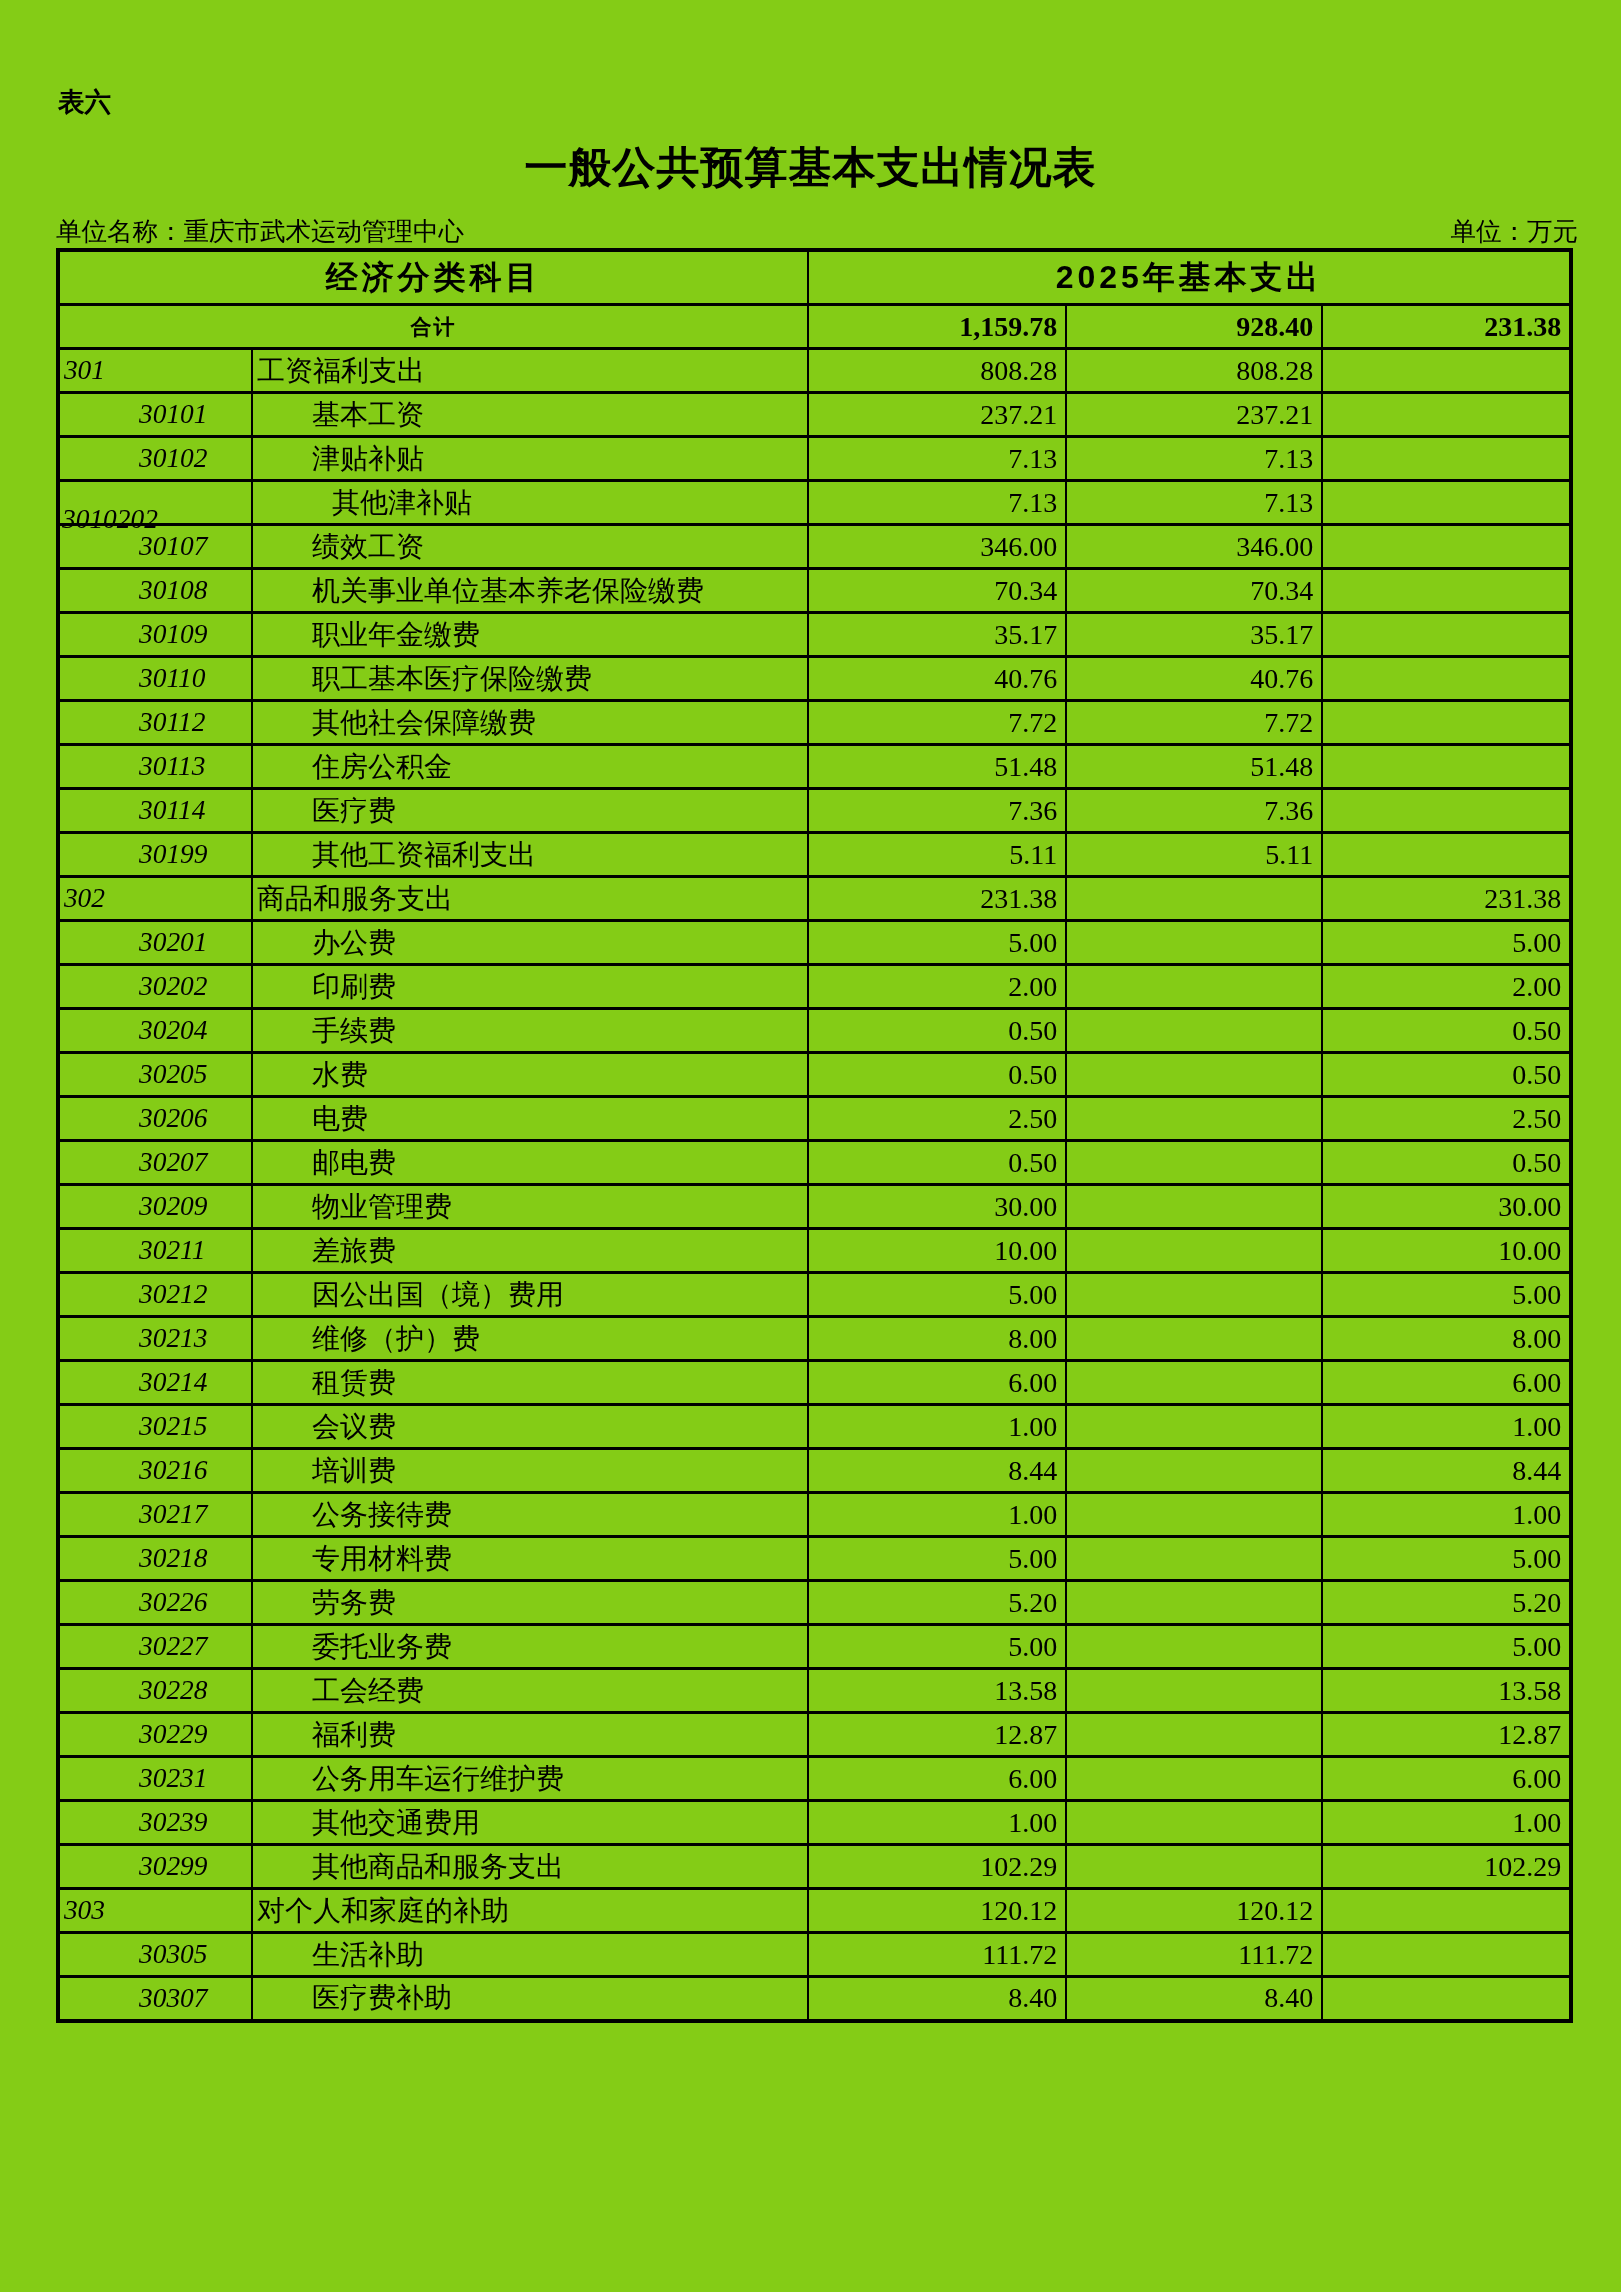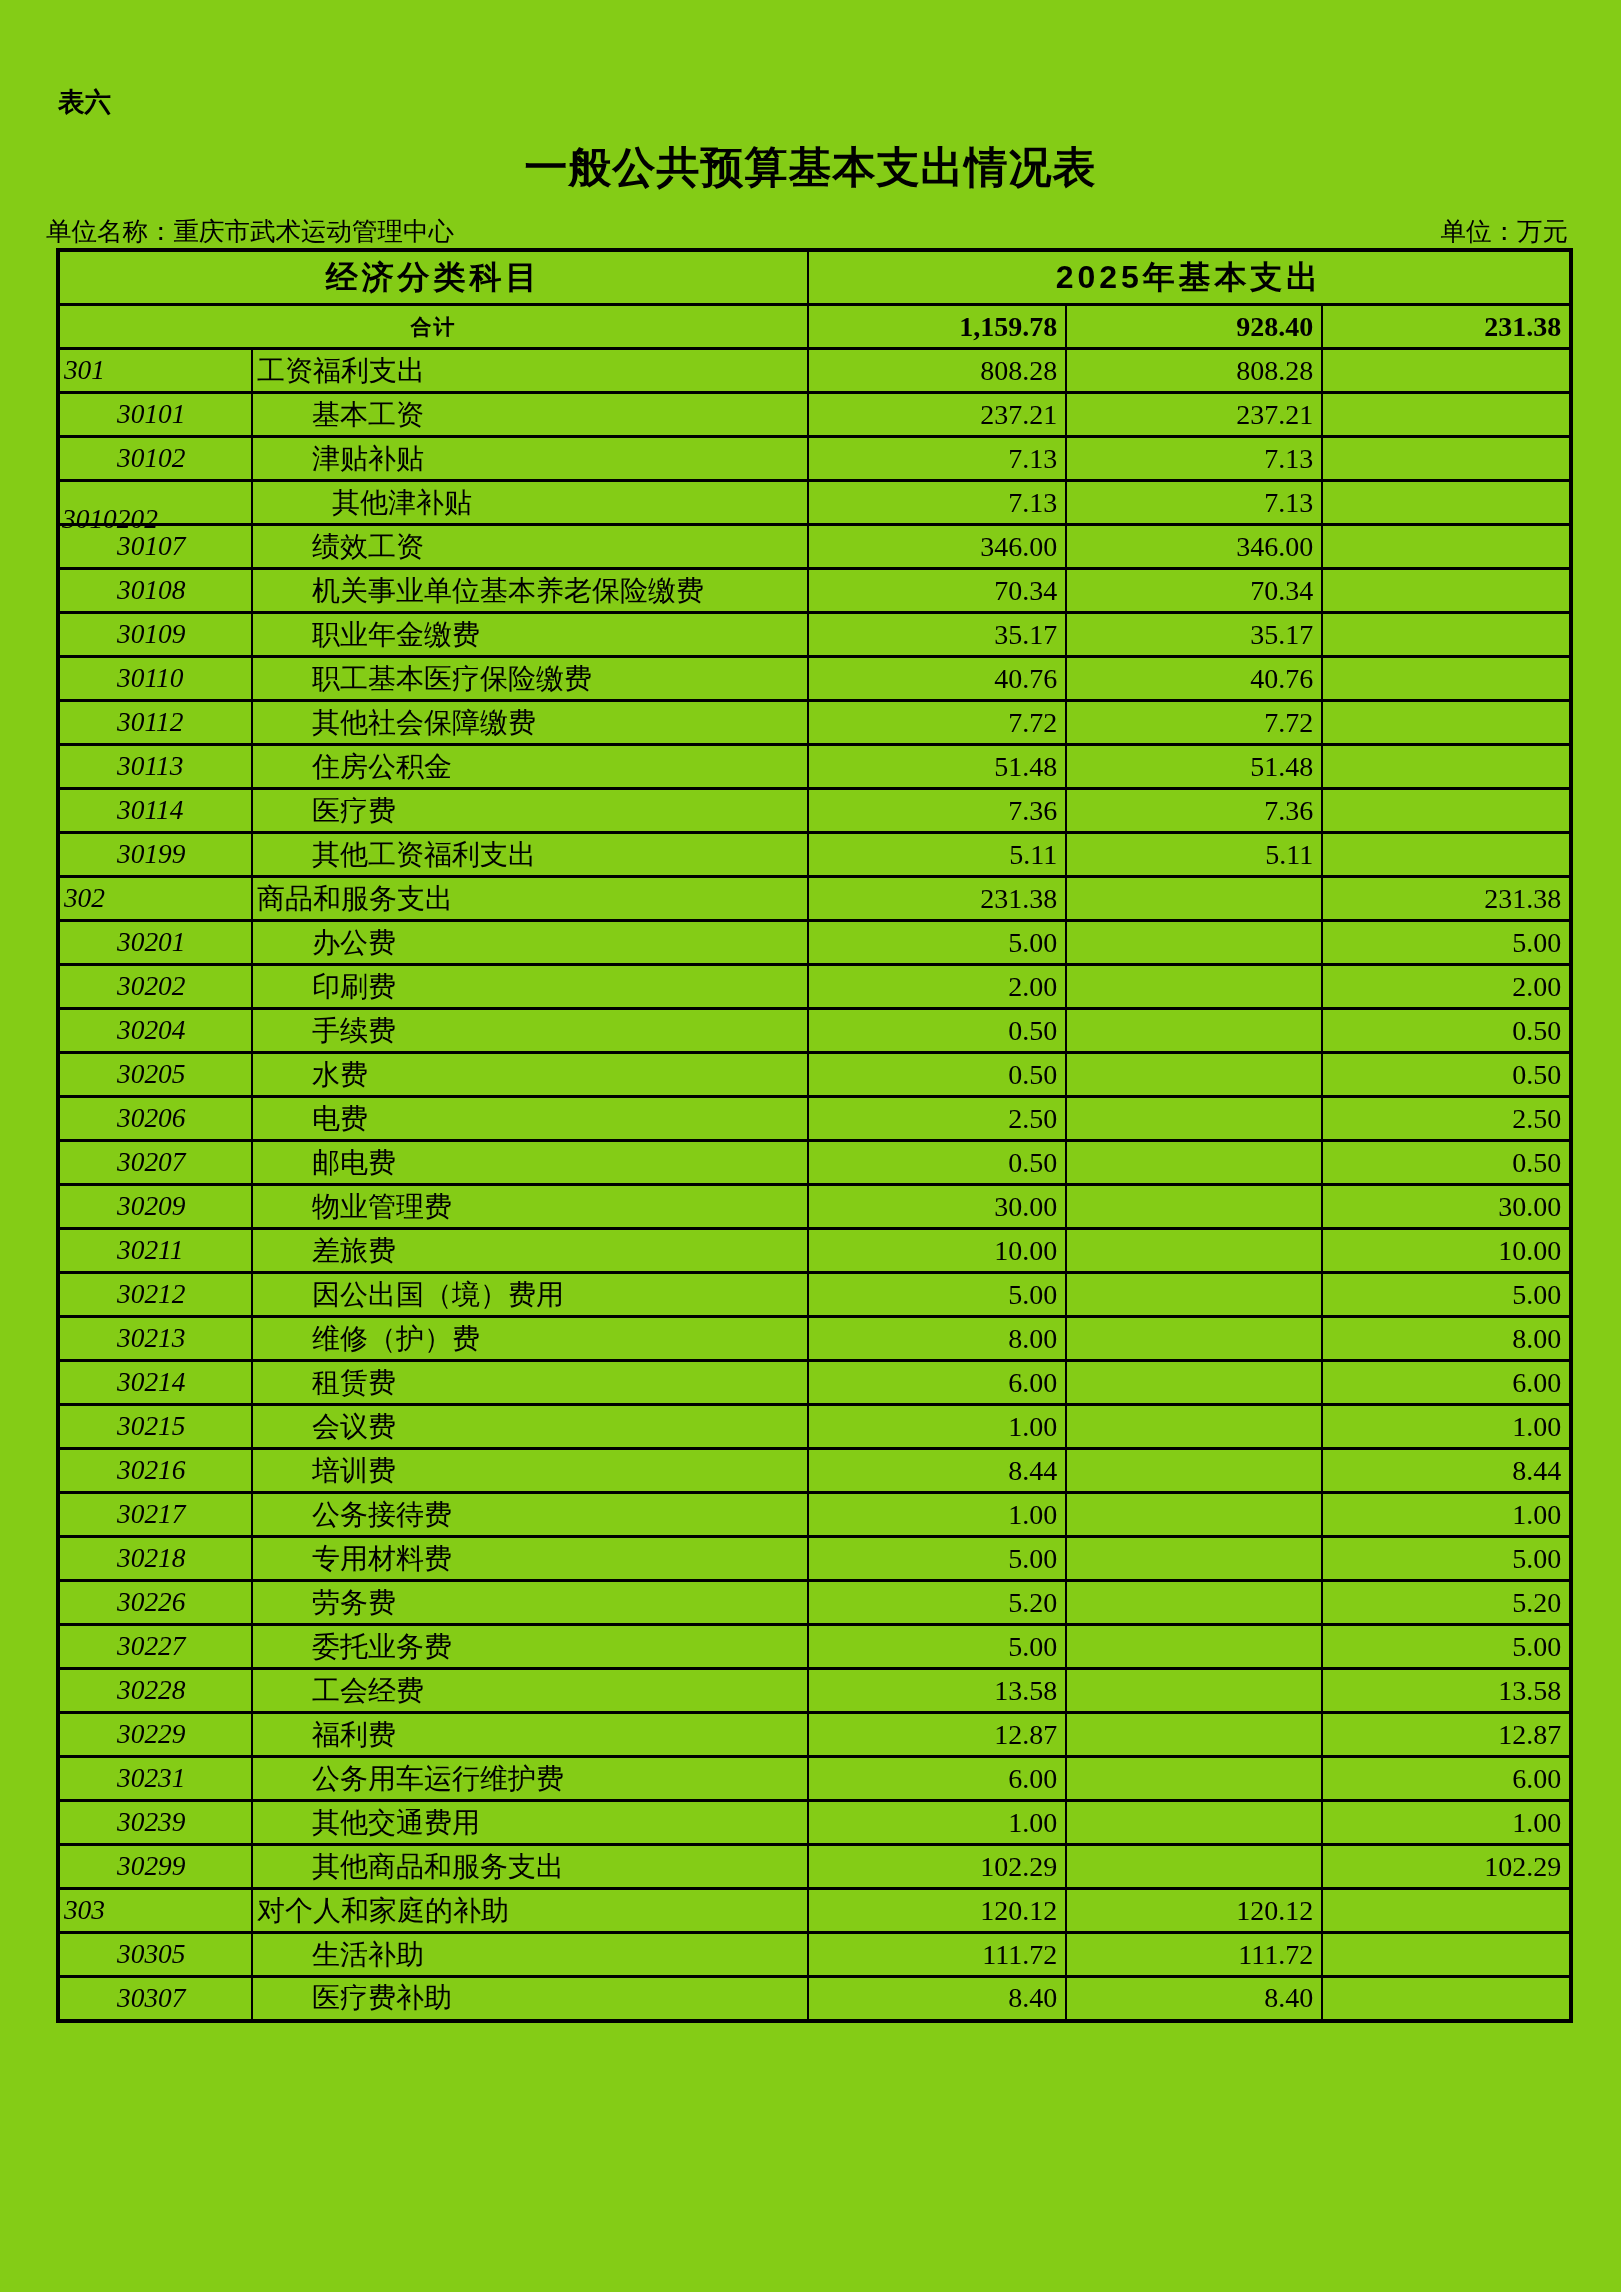--- a/index.html
+++ b/index.html
@@ -16,21 +16,21 @@
     font-size:26.5px; font-weight:bold;
     font-family:"Liberation Serif","DejaVu Serif",serif;
   }
   .page-title {
     position:absolute; left:0; top:139px; width:100%;
     text-align:center;
     font-size:43px; font-weight:bold;
     letter-spacing:1px;
   }
   .meta-line {
-    position:absolute; left:46px; top:214px; width:1522px;
+    position:absolute; left:56px; top:214px; width:1522px;
     display:flex; justify-content:space-between; align-items:baseline;
     font-size:25.5px;
   }
   .budget-table {
     position:absolute; left:56px; top:248px;
     border-collapse:collapse; table-layout:fixed;
     width:1512px;
     border:4.9px solid #000;
   }
   .budget-table td, .budget-table th {
@@ -48,21 +48,21 @@
   tr.hdr-cols  th { height:55px; font-size:31px; letter-spacing:4.9px; }
   tr.total-row td { height:41px; font-weight:bold; }
   tr.total-row td.c-label { text-align:center; font-size:21px; letter-spacing:2px; }
   tbody tr { height:44px; }
   td.c-code { font-size:27.4px; text-align:left;font-style:italic; }
   td.c-name { font-size:28px; text-align:left; }
   td.c-num  { font-size:28px; text-align:right; padding-right:7.8px; }
   .code-txt, .name-txt { display:inline-block; white-space:nowrap; }
   tr.level-1 td.c-code .code-txt { padding-left:3.9px; }
   tr.level-1 td.c-name .name-txt { padding-left:3.9px; }
-  tr.level-2 td.c-code .code-txt { padding-left:57px; }
+  tr.level-2 td.c-code .code-txt { padding-left:79px; }
   tr.level-2 td.c-name .name-txt { padding-left:59px; }
   tr.level-3 td.c-code { vertical-align:bottom; }
   tr.level-3 td.c-code .code-txt { padding-left:2px; transform:translateY(11.8px); }
   tr.level-3 td.c-name .name-txt { padding-left:79px; }
 </style>
 </head>
 <body>
 
 <div class="page">
 

